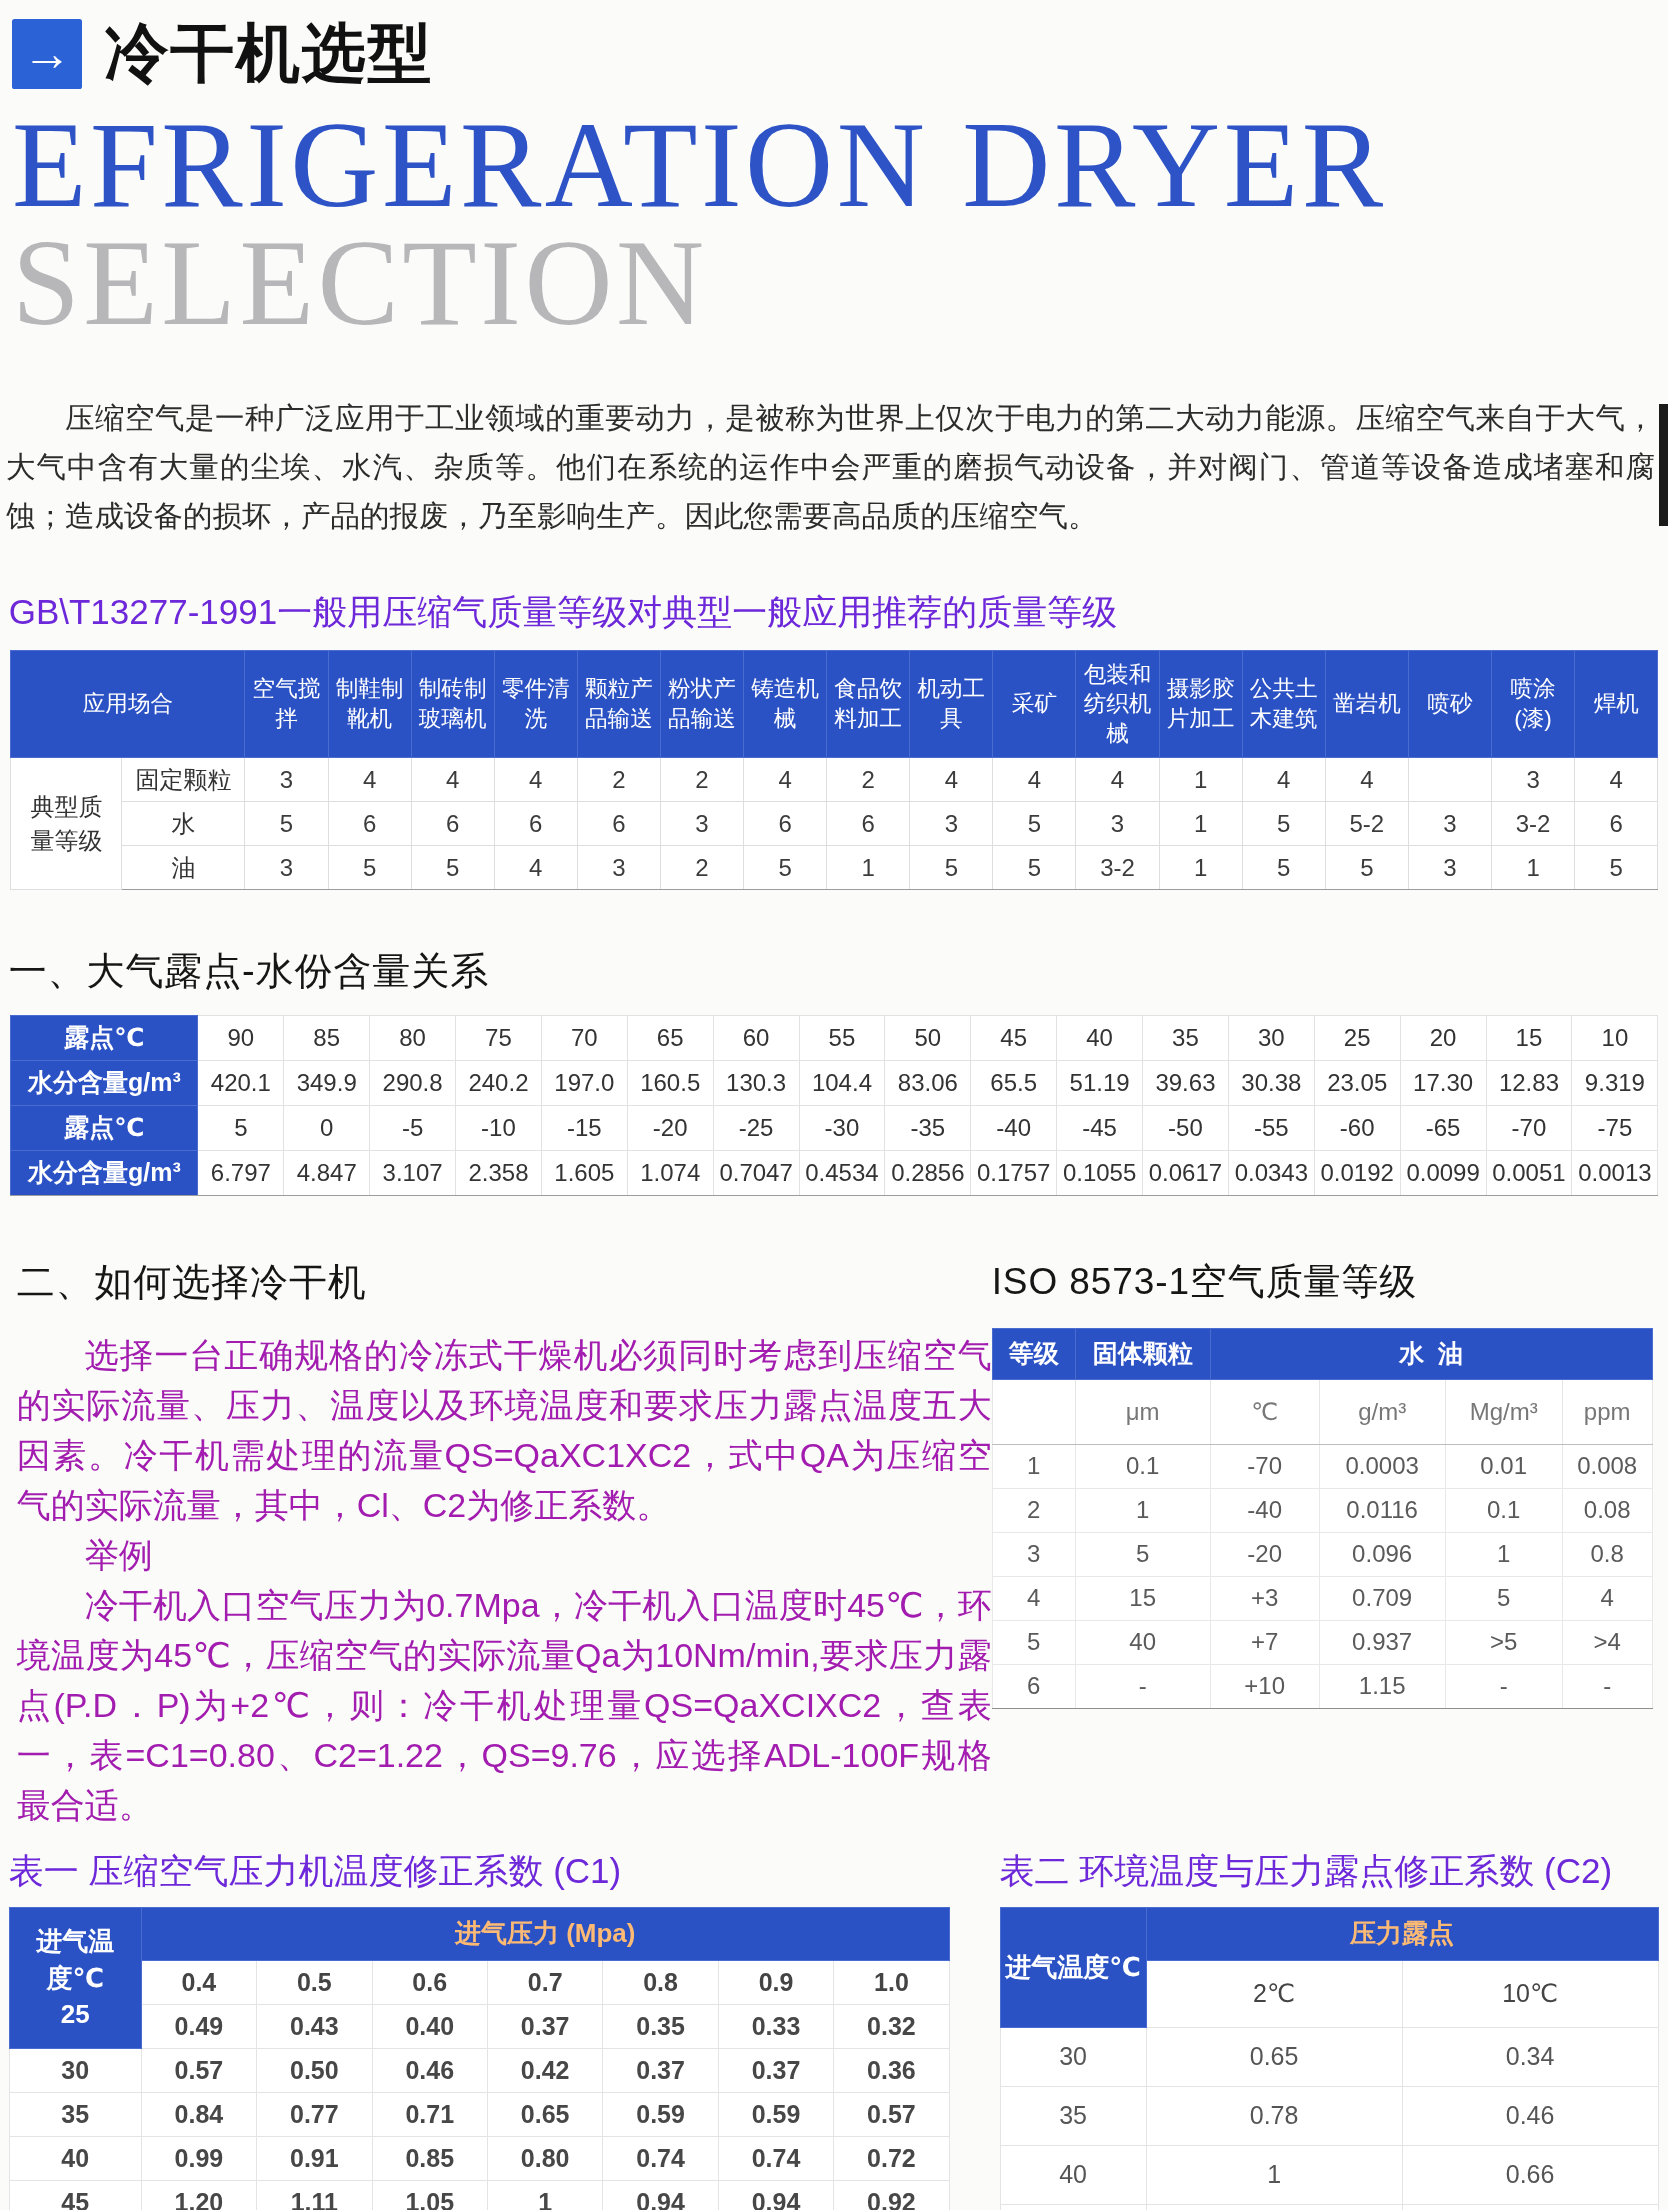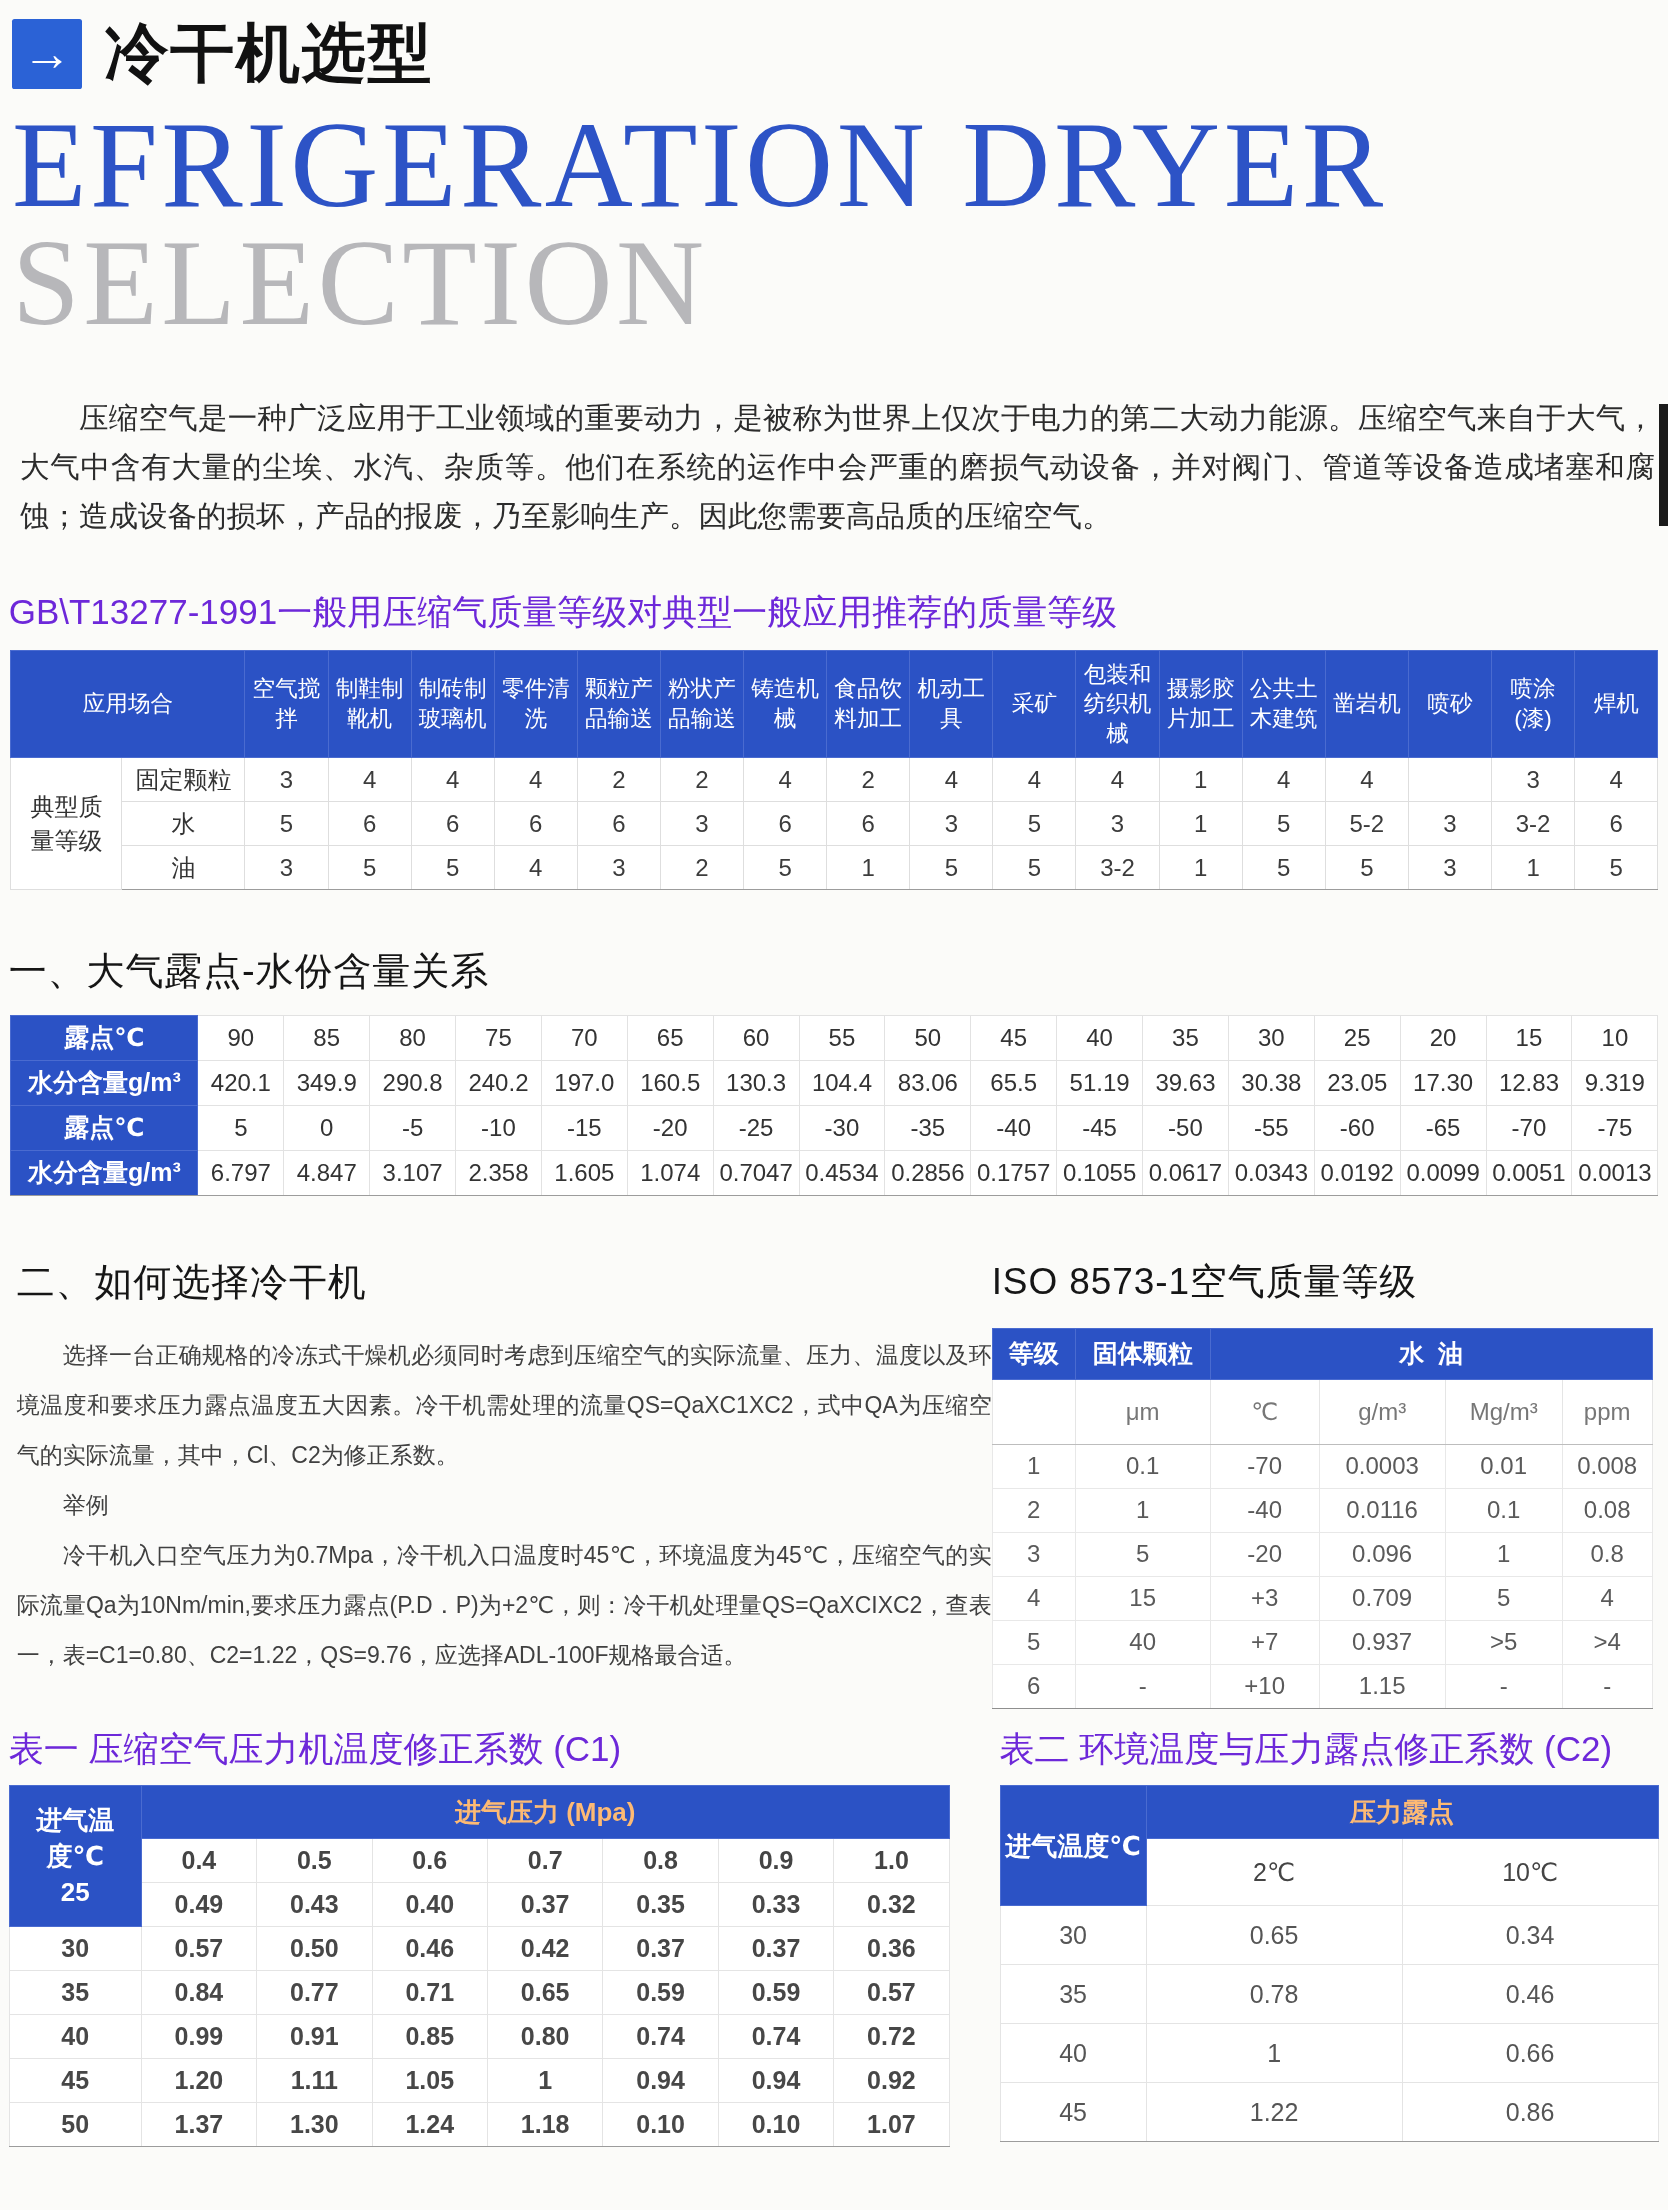--- a/index.html
+++ b/index.html
@@ -18,21 +18,21 @@
   }
   .head-title{font-size:64px;font-weight:700;color:#111;letter-spacing:1.7px;}
   .big-en{
     font-family:"Liberation Serif","DejaVu Serif",serif;
     font-size:122px;line-height:.92;letter-spacing:3.5px;white-space:nowrap;
   }
   .big-en.blue{color:#2d53c6;margin-top:12px;}
   .big-en.gray{color:#b7b7ba;margin-top:5.2px;}
   
   .intro{
-    margin:54px 14px 0 20px;font-size:29.5px;line-height:49px;color:#2c2c2c;
+    margin:54px 14px 0 6px;font-size:29.5px;line-height:49px;color:#2c2c2c;
     text-align:justify;text-indent:2em;
   }
   
   .tbl-title{margin:49px 0 0 8.7px;font-size:35px;font-weight:500;color:#6d28d9;}
   .sec-title{margin:56px 0 0 8.7px;font-size:38px;font-weight:500;color:#161616;letter-spacing:0.9px;}
   
   table{border-collapse:collapse;table-layout:fixed;}
   th,td{text-align:center;vertical-align:middle;padding:0;}
   
   .gb{width:1648px;margin:14px 0 0 10.4px;font-size:24px;}
@@ -45,21 +45,21 @@
   .gb tbody tr:last-child th,.gb tbody tr:last-child td{border-bottom:1.7px solid #9c9c9c;}
   
   .dew{width:1648px;margin:17.4px 0 0 10.4px;font-size:24px;border-top:1.7px solid #b9b9b9;}
   .dew th.lbl{background:#2b52c5;color:#fff;font-weight:600;font-size:25px;border:0.9px solid #4a6bd0;}
   .dew td{border:0.9px solid #e2e2e2;background:#fff;color:#333;height:44px;}
   .dew tr:last-child td,.dew tr:last-child th{border-bottom:1.7px solid #9c9c9c;}
   
   .twocol{display:flex;margin:61px 0 0 0;padding:0 10.4px 0 8.7px;justify-content:center;align-items:flex-start;}
   .col-left{width:975px;}
   .col-right{width:659px;}
-  .body-par{font-size:23px;line-height:50px;color:#404040;text-align:justify;text-indent:2em;margin:22.6px 0 0 0;}
+  .body-par{font-size:34px;line-height:50px;color:#a21caf;text-align:justify;text-indent:2em;margin:22.6px 0 0 0;}
   
   .iso{width:659px;margin-top:21px;font-size:24px;}
   .iso thead th{background:#2b52c5;color:#fff;height:50px;font-size:25px;font-weight:600;border:0.9px solid #4a6bd0;}
   .iso .units td{height:64px;color:#777;border:0.9px solid #e5e5e5;border-bottom:0.9px solid #bdbdbd;background:#fff;}
   .iso tbody td{height:43px;color:#5a5a5a;border:0.9px solid #e8e8e8;background:#fff;}
   .iso tbody tr:last-child td{border-bottom:1.7px solid #8f8f8f;}
   
   .bottomzone{display:flex;margin:17.4px 0 0 0;padding:0 10.4px 0 8.7px;justify-content:space-between;align-items:flex-start;}
   .b-left{width:941px;}
   .b-right{width:659px;}

